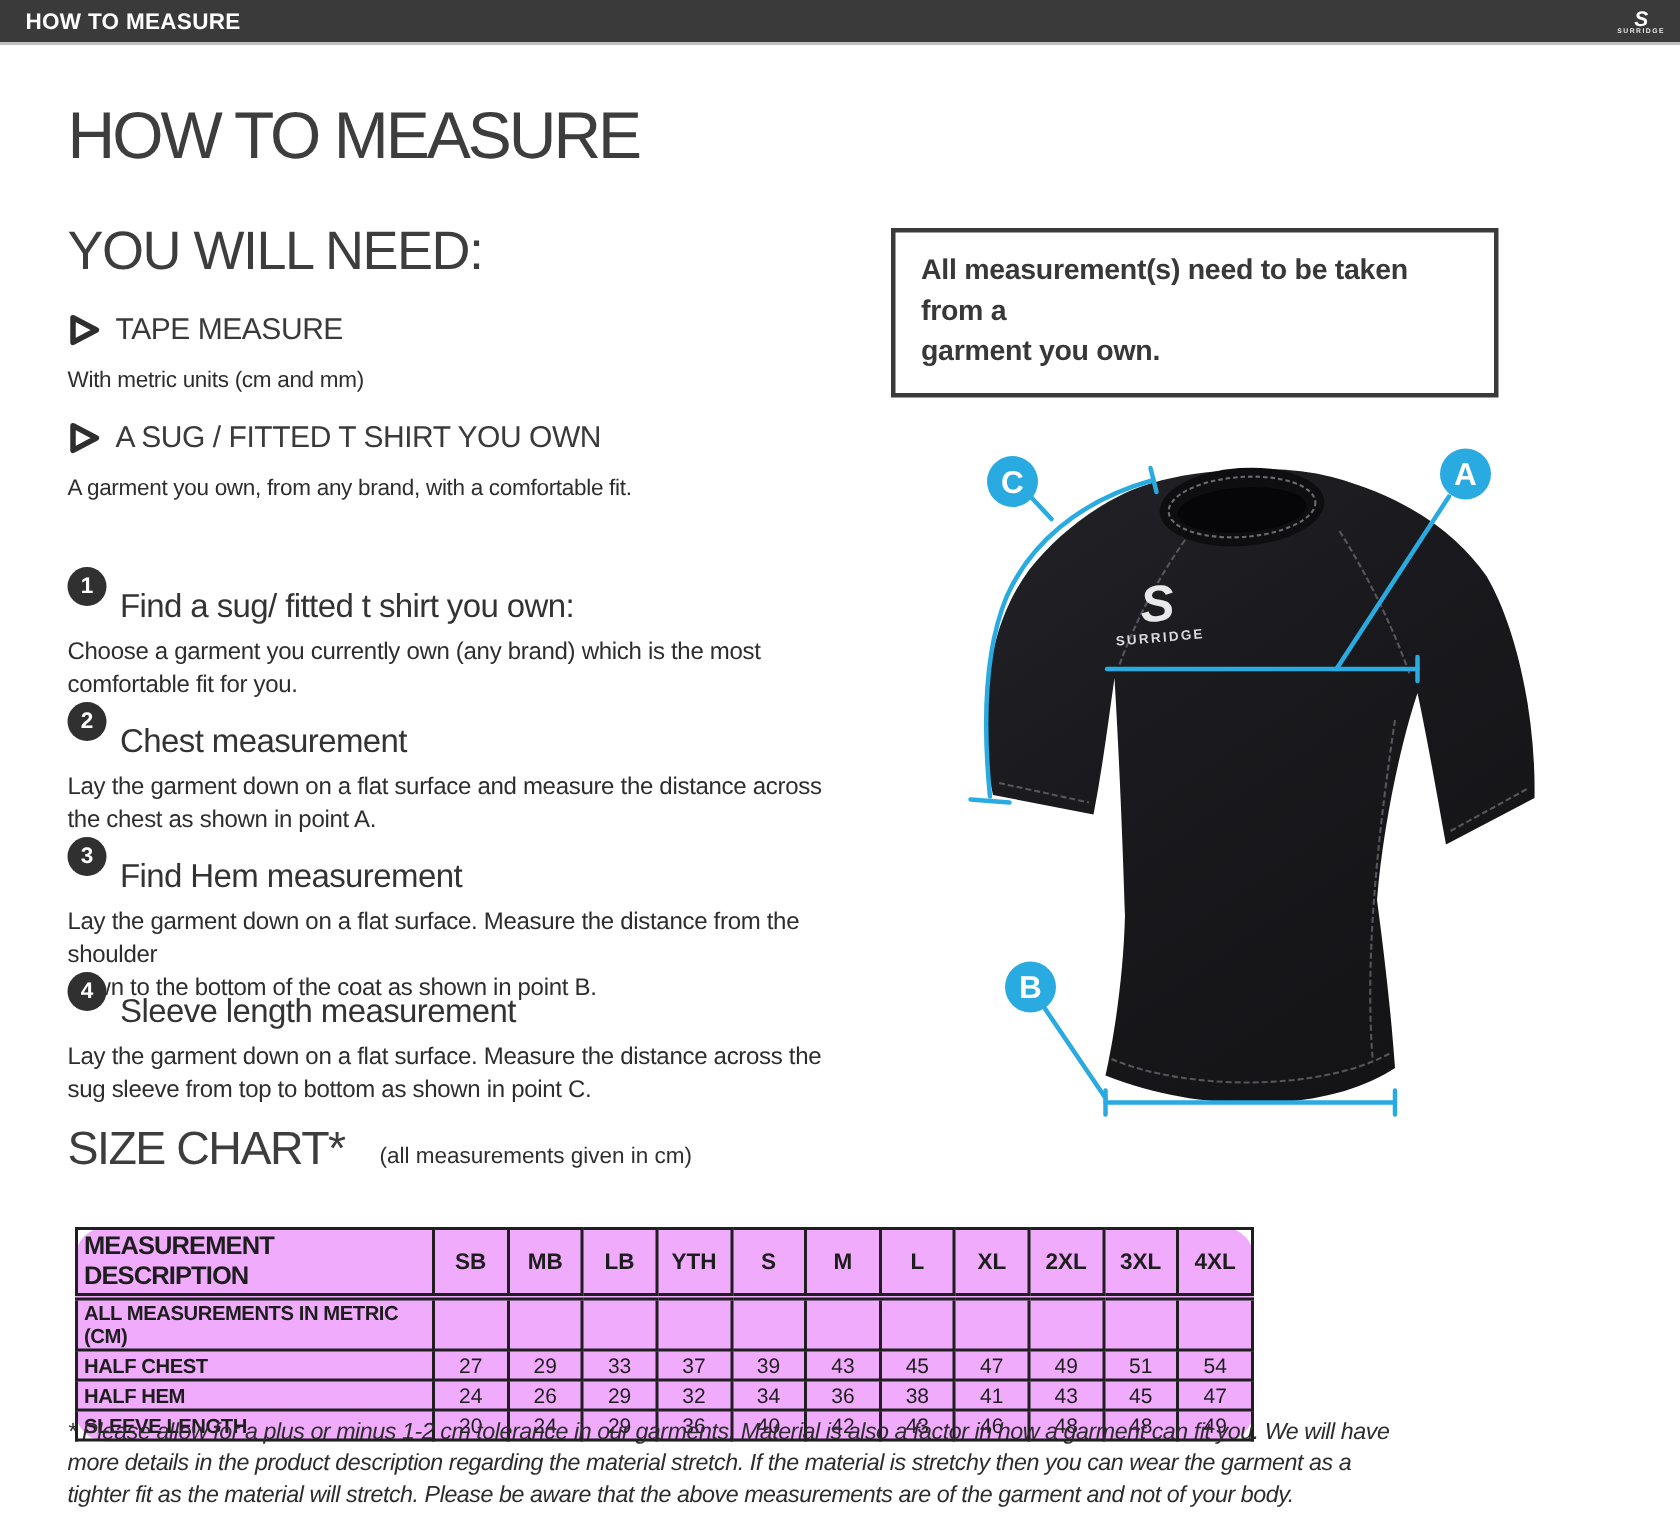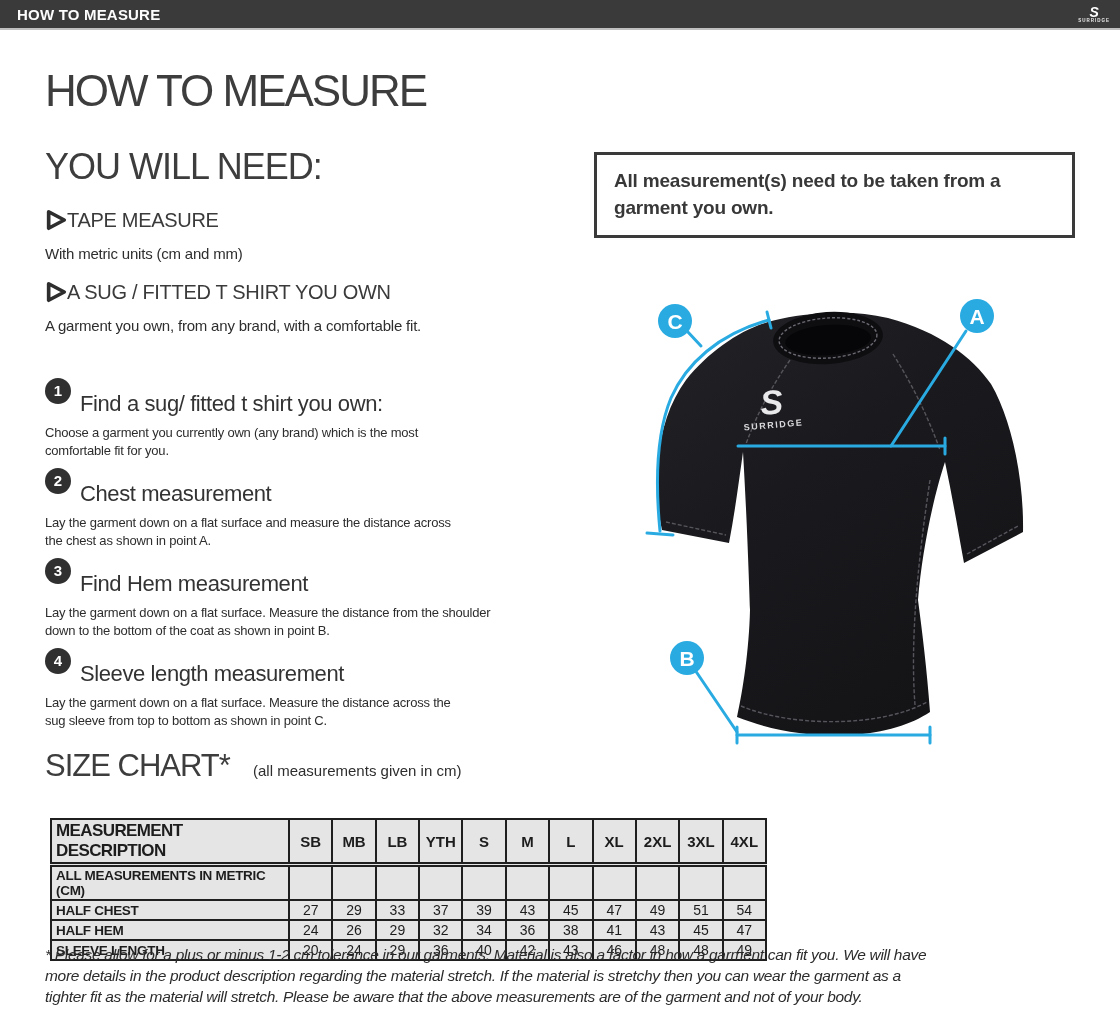--- a/index.html
+++ b/index.html
@@ -18,46 +18,46 @@
 
   .h1 { position:absolute; left:45px; top:66px; font-size:44px; font-weight:400;
         color:#3d3d3d; letter-spacing:-2px; white-space:nowrap; }
 
   .ywn-heading { position:absolute; left:45px; top:146px; font-size:36px; font-weight:400;
                  color:#3d3d3d; letter-spacing:-1px; }
 
   .need-item { position:absolute; left:45px; width:540px; }
   .need-item.i1 { top:208px; }
   .need-item.i2 { top:280px; }
-  .need-row { display:flex; align-items:center; }
+  .need-row { display:flex; align-items:center; gap:10px; }
   .tri-icon { width:22px; height:24px; flex:0 0 auto; }
   .need-label { font-size:20px; color:#3a3a3a; letter-spacing:-.3px; }
   .need-desc { font-size:15px; color:#2e2e2e; margin-top:13px; letter-spacing:-.2px; white-space:pre-line; }
 
   .step { position:absolute; left:45px; width:530px; }
   .step.s1 { top:364px; } .step.s2 { top:454px; } .step.s3 { top:544px; } .step.s4 { top:634px; }
   .step-head { display:flex; align-items:center; gap:9px; }
   .step-num { width:26px; height:26px; border-radius:50%; background:#303030; color:#fff;
               font-size:15px; font-weight:700; display:flex; align-items:center; justify-content:center; flex:0 0 auto; }
   .step-title { font-size:22px; color:#333; letter-spacing:-.4px;margin-top:27px; }
-  .step-desc { font-size:13px; color:#2d2d2d; line-height:1.38; margin-top:7px;
+  .step-desc { font-size:16px; color:#2d2d2d; line-height:1.38; margin-top:7px;
                letter-spacing:-.2px; white-space:pre-line; }
 
-  .note-box { position:absolute; left:594px; top:152px; width:481px; border:3px solid #3a3a3a;
+  .note-box { position:absolute; left:594px; top:152px; width:405px; border:3px solid #3a3a3a;
               padding:13px 17px; font-size:19px; font-weight:700; color:#383838; line-height:1.42;
               letter-spacing:-.2px; white-space:pre-line; background:#fff; }
 
   .shirt-wrap { position:absolute; left:600px; top:280px; width:520px; height:520px; }
 
   .sc-heading { position:absolute; left:45px; top:748px; font-size:31px; font-weight:400;
                 color:#3d3d3d; letter-spacing:-1px; }
   .sc-sub { position:absolute; left:253px; top:762px; font-size:15px; color:#2e2e2e; }
 
-  table.size-chart { position:absolute; left:50px; top:818px; width:717px;
-                     border-collapse:collapse; table-layout:fixed; background:#e5e5e5; }
+  table.size-chart { position:absolute; left:50px; top:818px; width:786px;
+                     border-collapse:collapse; table-layout:fixed; background:#f0abfc;border-radius:21px; }
   .size-chart th, .size-chart td { border:2px solid #1f1f1f; padding:1px 4px; color:#1d1d1d; }
   .size-chart col.desc { width:238px; }
   .size-chart thead th { font-size:15px; font-weight:700; height:27px; text-align:center;
                          border-bottom:5px double #1f1f1f; }
   .size-chart thead th.desc-h { font-size:17px; text-align:left; letter-spacing:-.6px; }
   .size-chart tr.metric td { font-size:11.5px; font-weight:700; height:16px; letter-spacing:-.3px; }
   .size-chart tbody td { font-size:14px; height:18px; text-align:center; }
   .size-chart tbody td.lab { text-align:left; font-weight:700; font-size:13.5px; letter-spacing:-.3px; }
 
   .footnote { position:absolute; left:45px; top:944px; width:1045px; font-size:15.5px; color:#2c2c2c;

